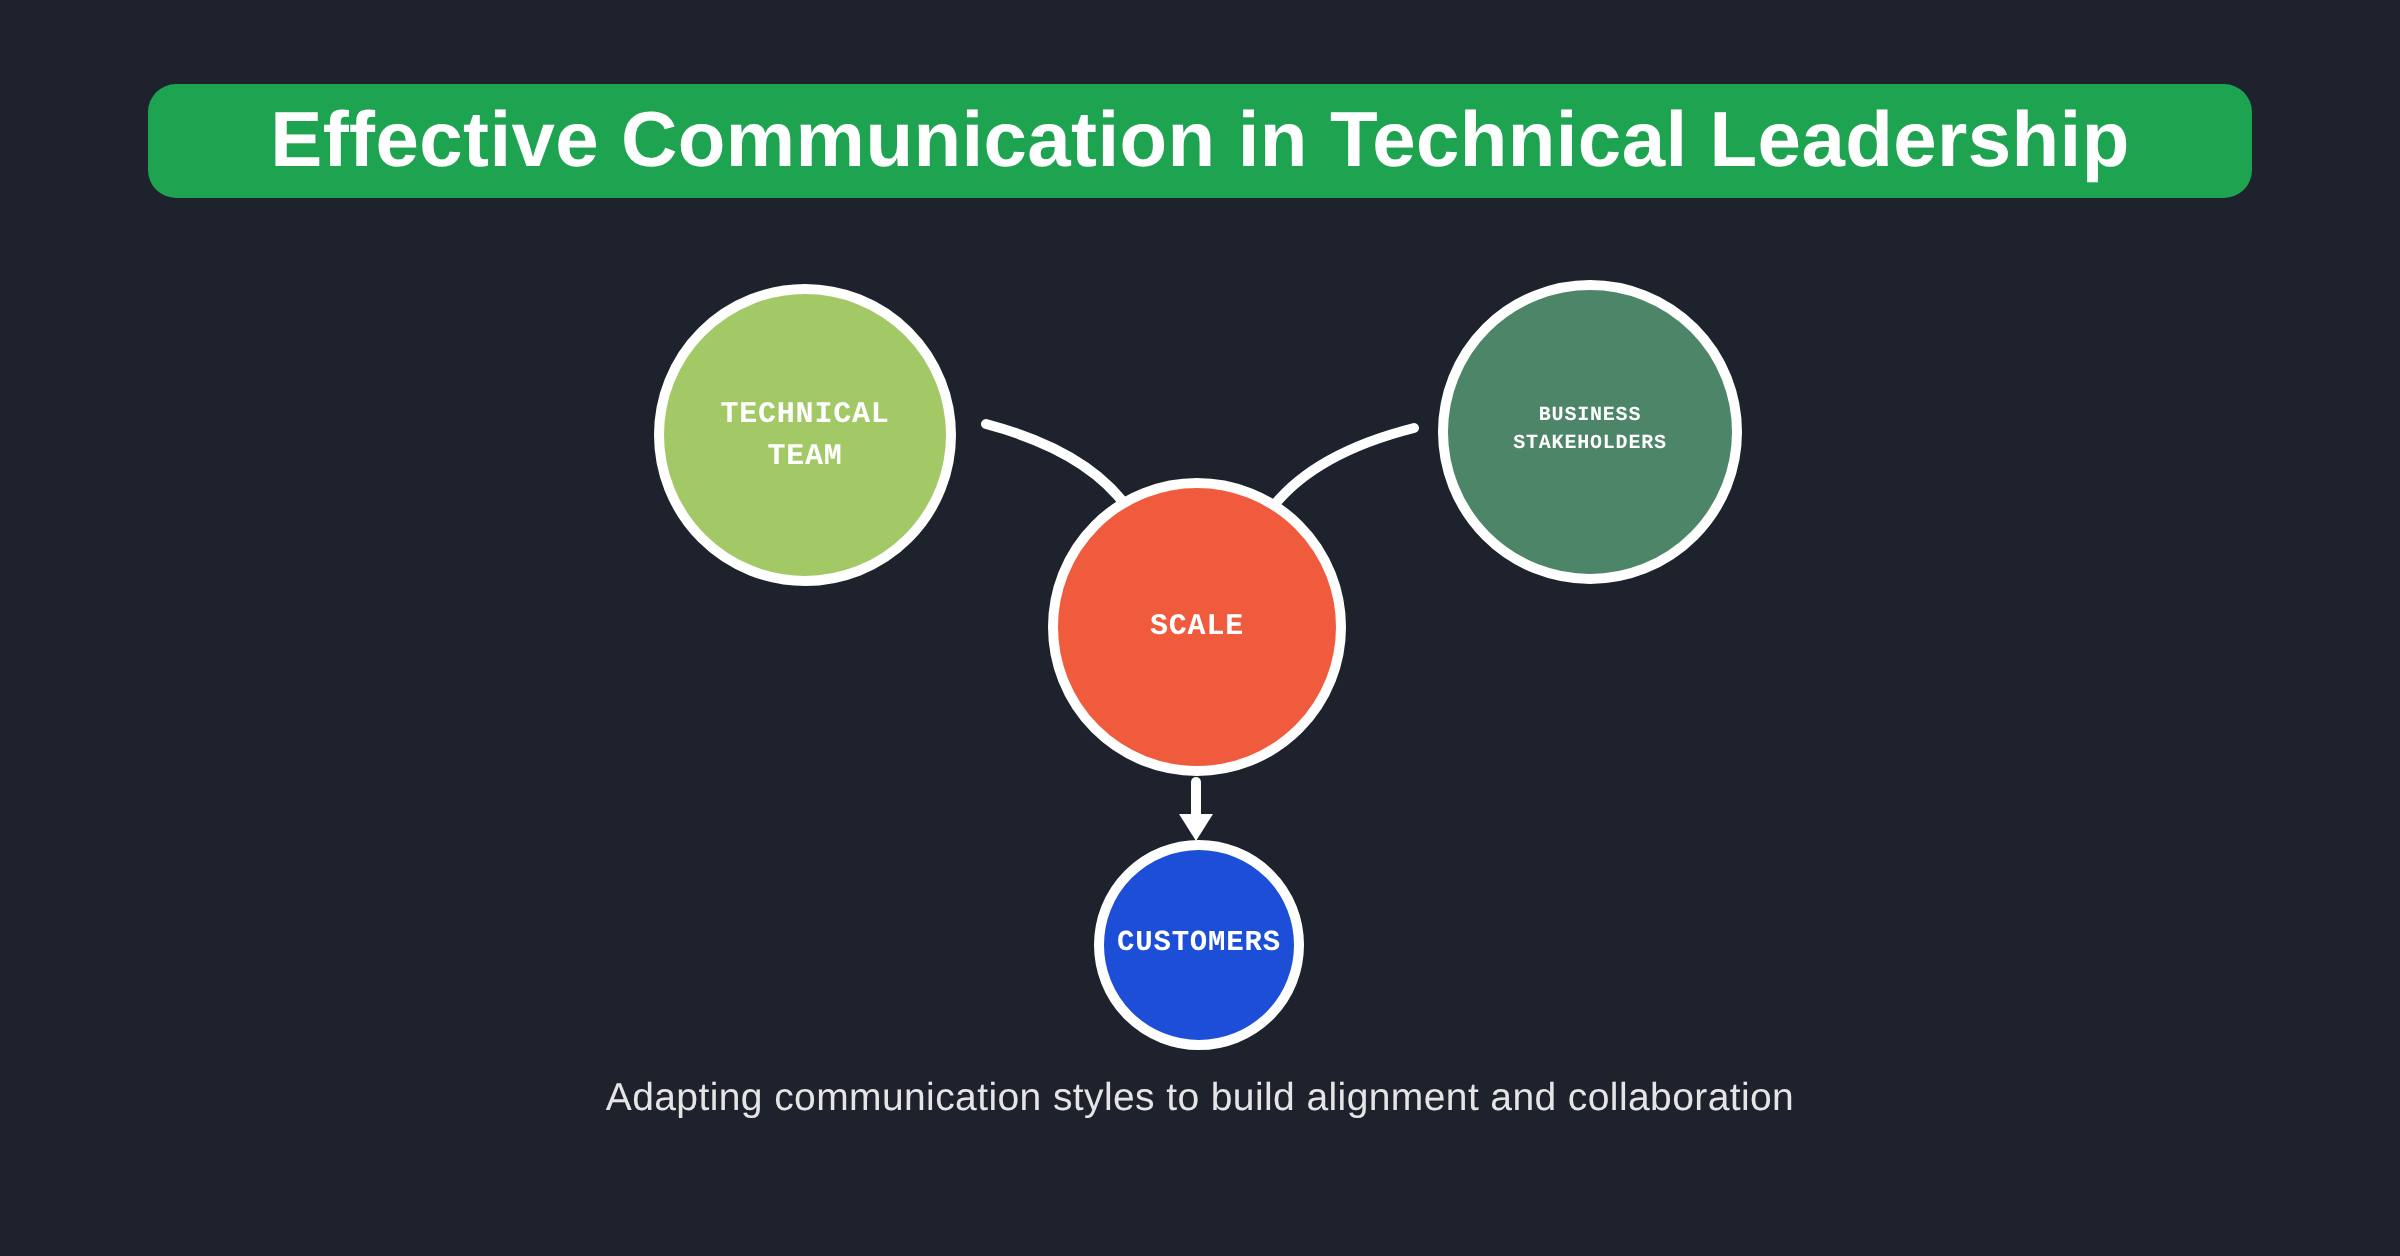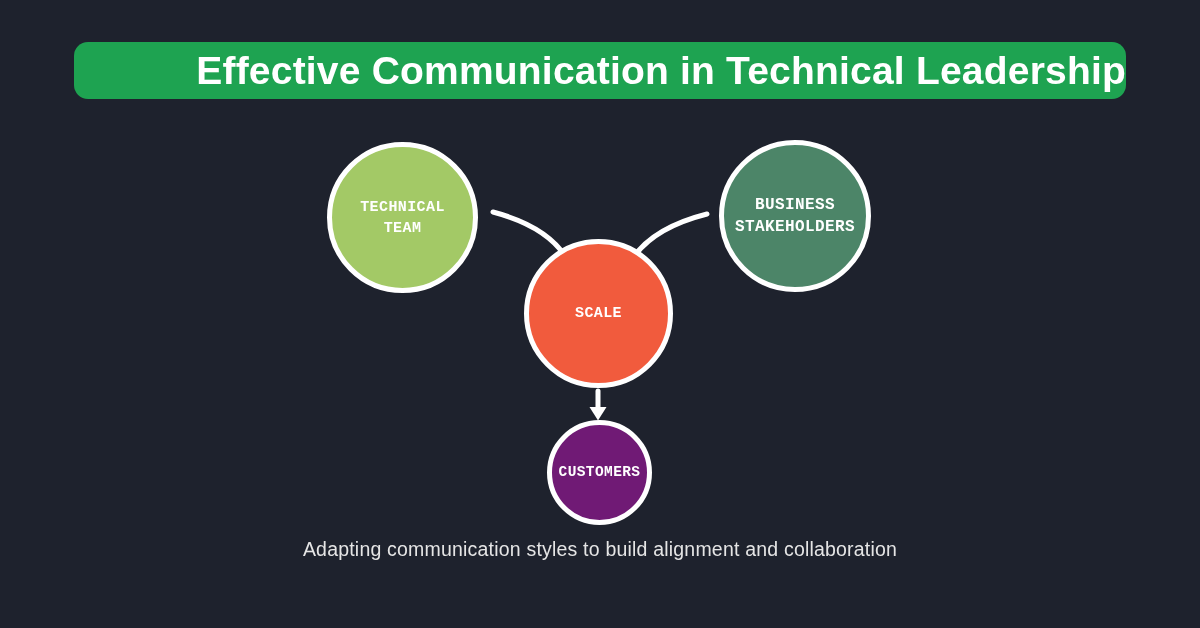--- a/index.html
+++ b/index.html
@@ -16,21 +16,21 @@
   }
 
   
   .banner {
     position: absolute;
     left: 74px; top: 42px;
     width: 1052px; height: 57px;
     border-radius: 14px;
     display: flex;
     align-items: center;
-    justify-content: flex-end;
+    justify-content: center;
   }
   .banner h1 {
     color: #ffffff;
     font-size: 39px;
     font-weight: 700;
     letter-spacing: 0.2px;
     white-space: nowrap;
   }
 
   
@@ -55,21 +55,21 @@
     color: #ffffff;
     font-weight: 700;
     font-size: 15px;
     letter-spacing: 0.4px;
     line-height: 1.4;
     white-space: pre-line;
     font-family: Liberation Mono, monospace;
   }
   .node-technical-team      { left: 327px; top: 142px; width: 151px; height: 151px; }
   .node-business-stakeholders { left: 719px; top: 140px; width: 152px; height: 152px; }
-  .node-business-stakeholders .label { font-size: 16px; }
+  .node-business-stakeholders .label { font-size: 10px; }
   .node-leader              { left: 524px; top: 239px; width: 149px; height: 149px; }
   .node-customers           { left: 547px; top: 420px; width: 105px; height: 105px; }
   .node-customers .label    { font-size: 14.5px; }
 
   
   .caption {
     position: absolute;
     left: 0; top: 538px;
     width: 1200px;
     text-align: center;
@@ -123,20 +123,20 @@
 
   <div class="node node-business-stakeholders" style="background-color: rgb(76, 133, 104);">
     <span class="label">BUSINESS
 STAKEHOLDERS</span>
   </div>
 
   <div class="node node-leader" style="background-color: rgb(241, 91, 61);">
     <span class="label">SCALE</span>
   </div>
 
-  <div class="node node-customers" style="background-color: #701a75;">
+  <div class="node node-customers" style="background-color: #1d4ed8;">
     <span class="label">CUSTOMERS</span>
   </div>
 
   <div class="caption">Adapting communication styles to build alignment and collaboration</div>
 
 
 </div>
 
 </body></html>

